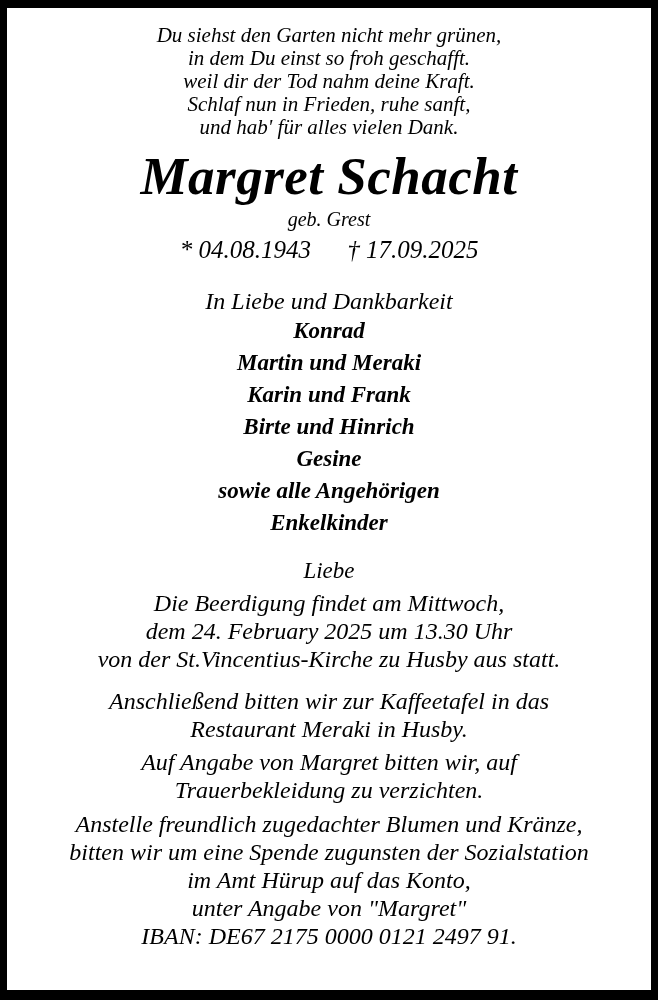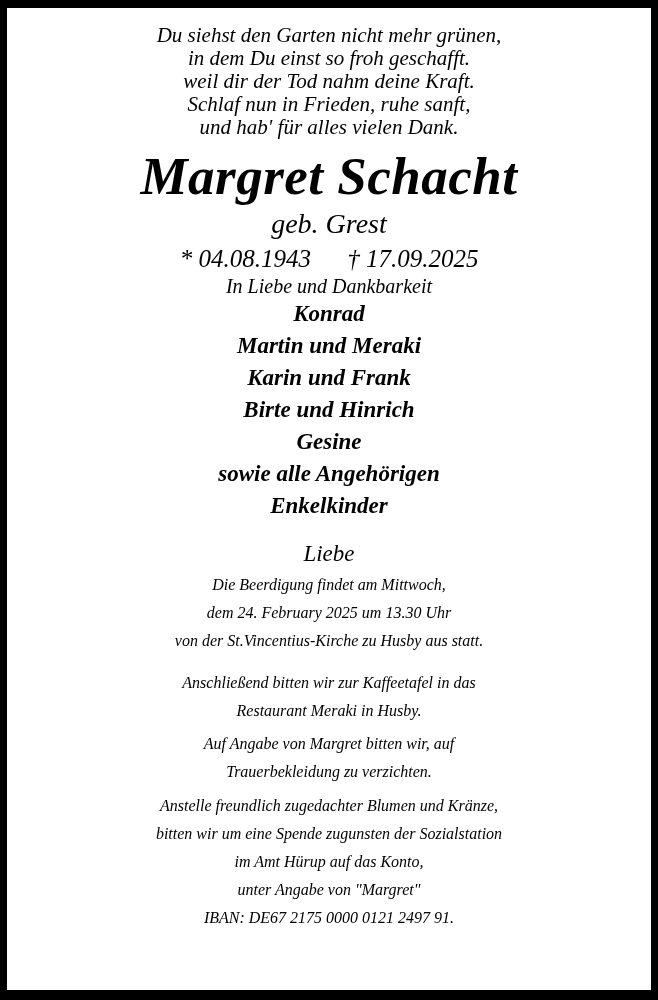--- a/index.html
+++ b/index.html
@@ -31,46 +31,47 @@
   }
   .name {
     margin: 6px 0 0 0;
     font-size: 53px;
     line-height: 1.18;
     font-weight: bold;
     font-style: italic;
     letter-spacing: 0.5px;
   }
   .maiden {
-    font-size: 28px;
+    font-size: 20px;
     line-height: 1.15;
   }
   .dates {
     margin-top: 4px;
     font-size: 25px;
     line-height: 1.2;
   }
   .dates .birth { margin-right: 15px; }
   .dates .death { margin-left: 15px; }
   .tribute {
-    font-size: 20px;
+    margin-top: 22px;
+    font-size: 24px;
     line-height: 1.2;
   }
   .mourners .line {
     font-size: 23px;
     line-height: 32px;
     font-weight: bold;
   }
   .place {
     margin-top: 18px;
     font-size: 23px;
     line-height: 1.2;
   }
   .para {
-    font-size: 16px;
+    font-size: 24px;
   }
   .para .line {
     line-height: 28px;
     white-space: nowrap;
   }
   .funeral  { margin-top: 4px; }
   .coffee   { margin-top: 14px; }
   .dress    { margin-top: 5px; }
   .donation { margin-top: 6px; }
 </style>

